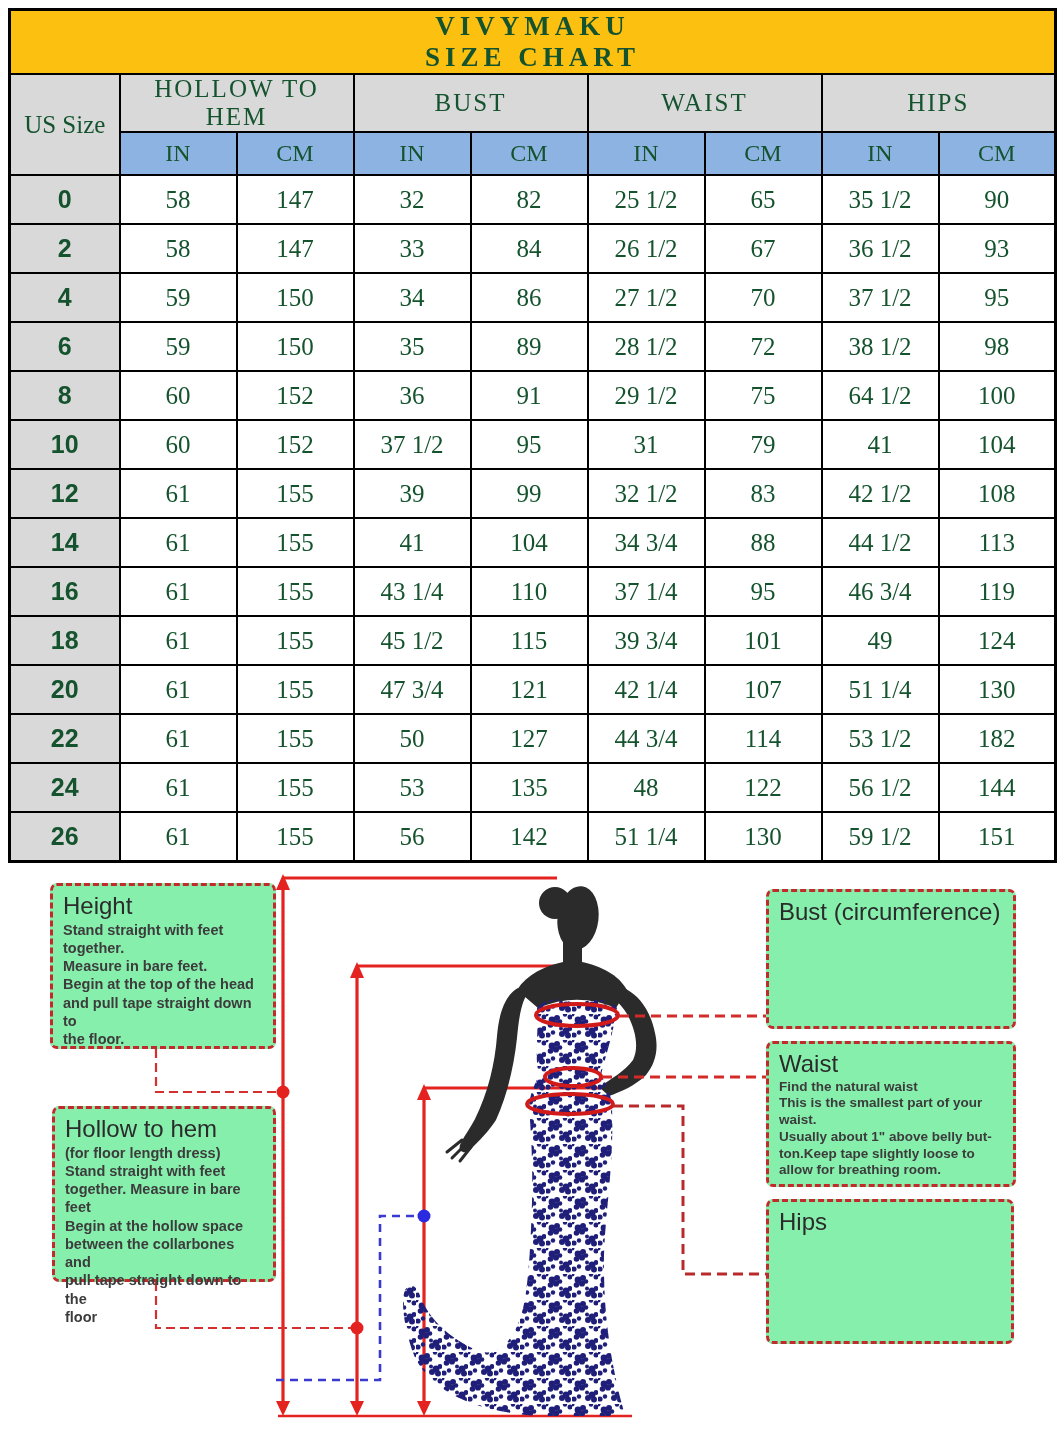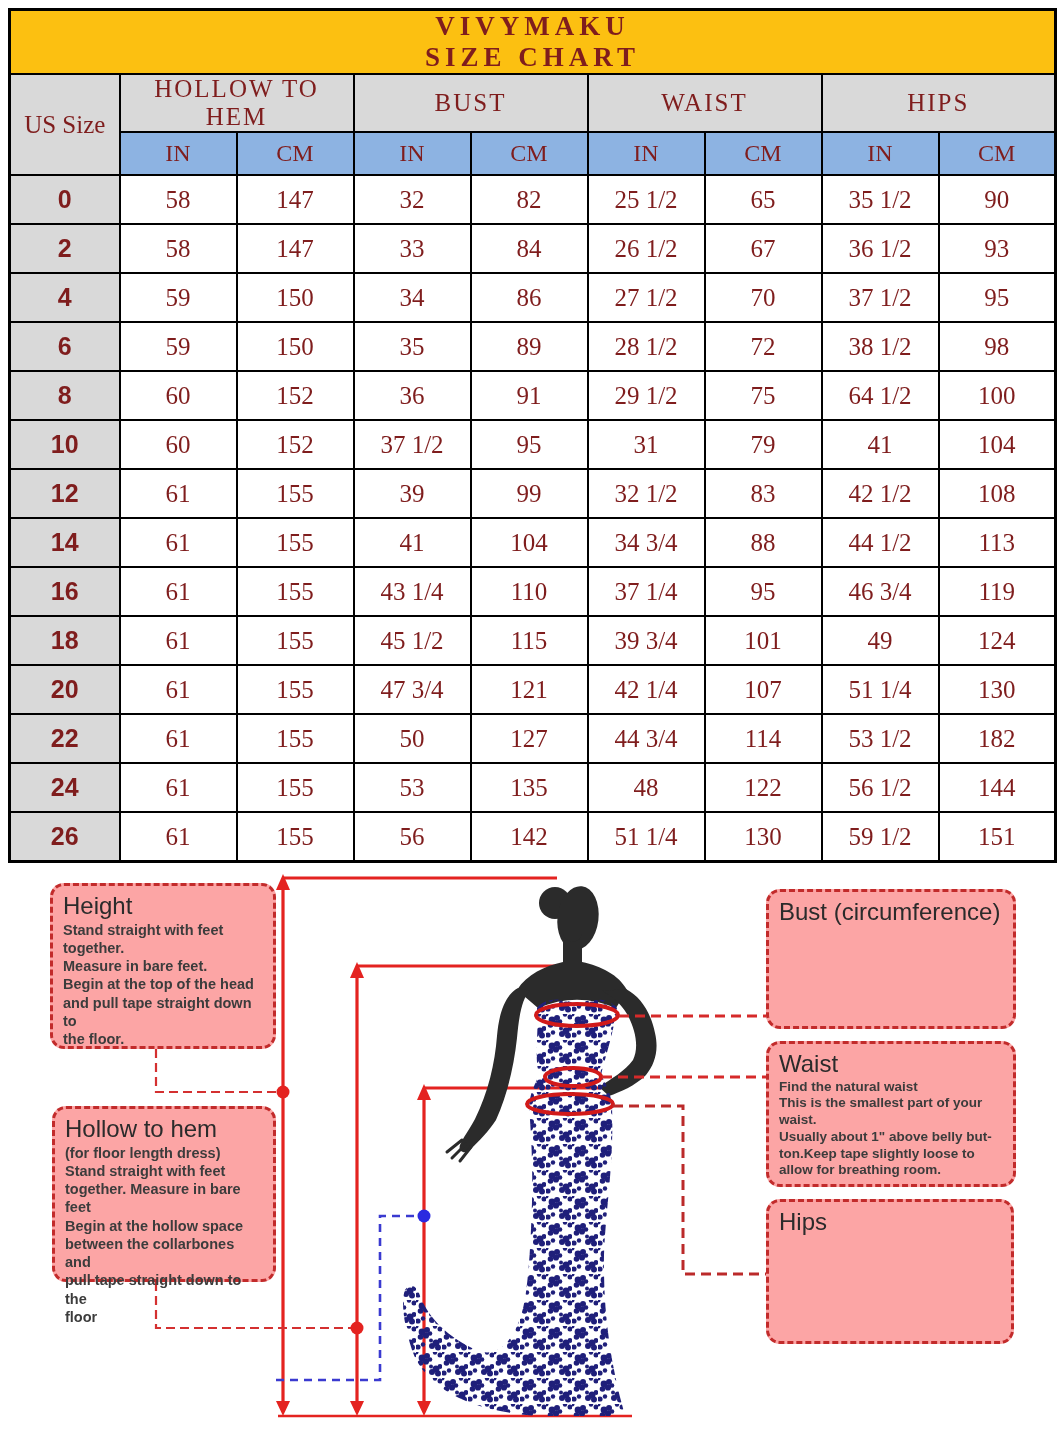--- a/index.html
+++ b/index.html
@@ -5,42 +5,42 @@
   html,body { margin:0; padding:0; background:#ffffff; }
   .page {
     position:relative; width:1060px; height:1439px; background:#fff;
     font-family:"Liberation Sans", sans-serif; overflow:hidden;
   }
   
   table.size-chart {
     position:absolute; left:8px; top:8px; width:1044px;
     border-collapse:collapse; table-layout:fixed;
     font-family:"Liberation Serif","DejaVu Serif",serif;
-    color:#7f1d1d;
+    color:#14532d;
   }
   table.size-chart td { border:2.5px solid #000; text-align:center; vertical-align:middle; padding:0; }
   table.size-chart { border:3.5px solid #000; }
   td.banner {
     background:#fcc011; height:60px;
     font-size:27px; font-weight:bold; letter-spacing:5px; line-height:31px;
   }
   td.group-h { background:#d9d9d9; height:51px; font-size:25px; letter-spacing:2px; }
   td.unit-h  { background:#8db3e2; height:41px; font-size:24px; }
   td.corner  { background:#d9d9d9; font-size:25px; }
   td.size-col {
     background:#d9d9d9; font-family:"Liberation Sans",sans-serif;
     font-size:25px; font-weight:600; height:47px;
   }
   td.val { font-size:25px; height:47px; }
 
   
   .diagram-svg { position:absolute; left:0; top:868px; width:1060px; height:571px; }
   .note {
     position:absolute; box-sizing:border-box;
-    background:#fca5a5; border:3px dashed #c22b2b; border-radius:14px;
+    background:#86efac; border:3px dashed #c22b2b; border-radius:7px;
     padding:6px 10px; color:#3c3c3c;
   }
   .note h4 { margin:0 0 1px 0; font-size:24px; font-weight:400; color:#2b2b2b; line-height:1.15; }
   .note .body { white-space:pre-line;font-weight:bold; }
   .note-left .body  { font-size:14.5px; line-height:1.26; }
   .note-right .body { font-size:13.5px; line-height:1.24; }
   .note-blue { border-color:#4646c8; display:flex; align-items:center; }
   .note-blue .body { font-size:16px; line-height:1.3; }
   #height-box { left:50px;  top:883px;  width:226px; height:166px; }
   #hollow-box { left:52px;  top:1106px; width:224px; height:176px; }

